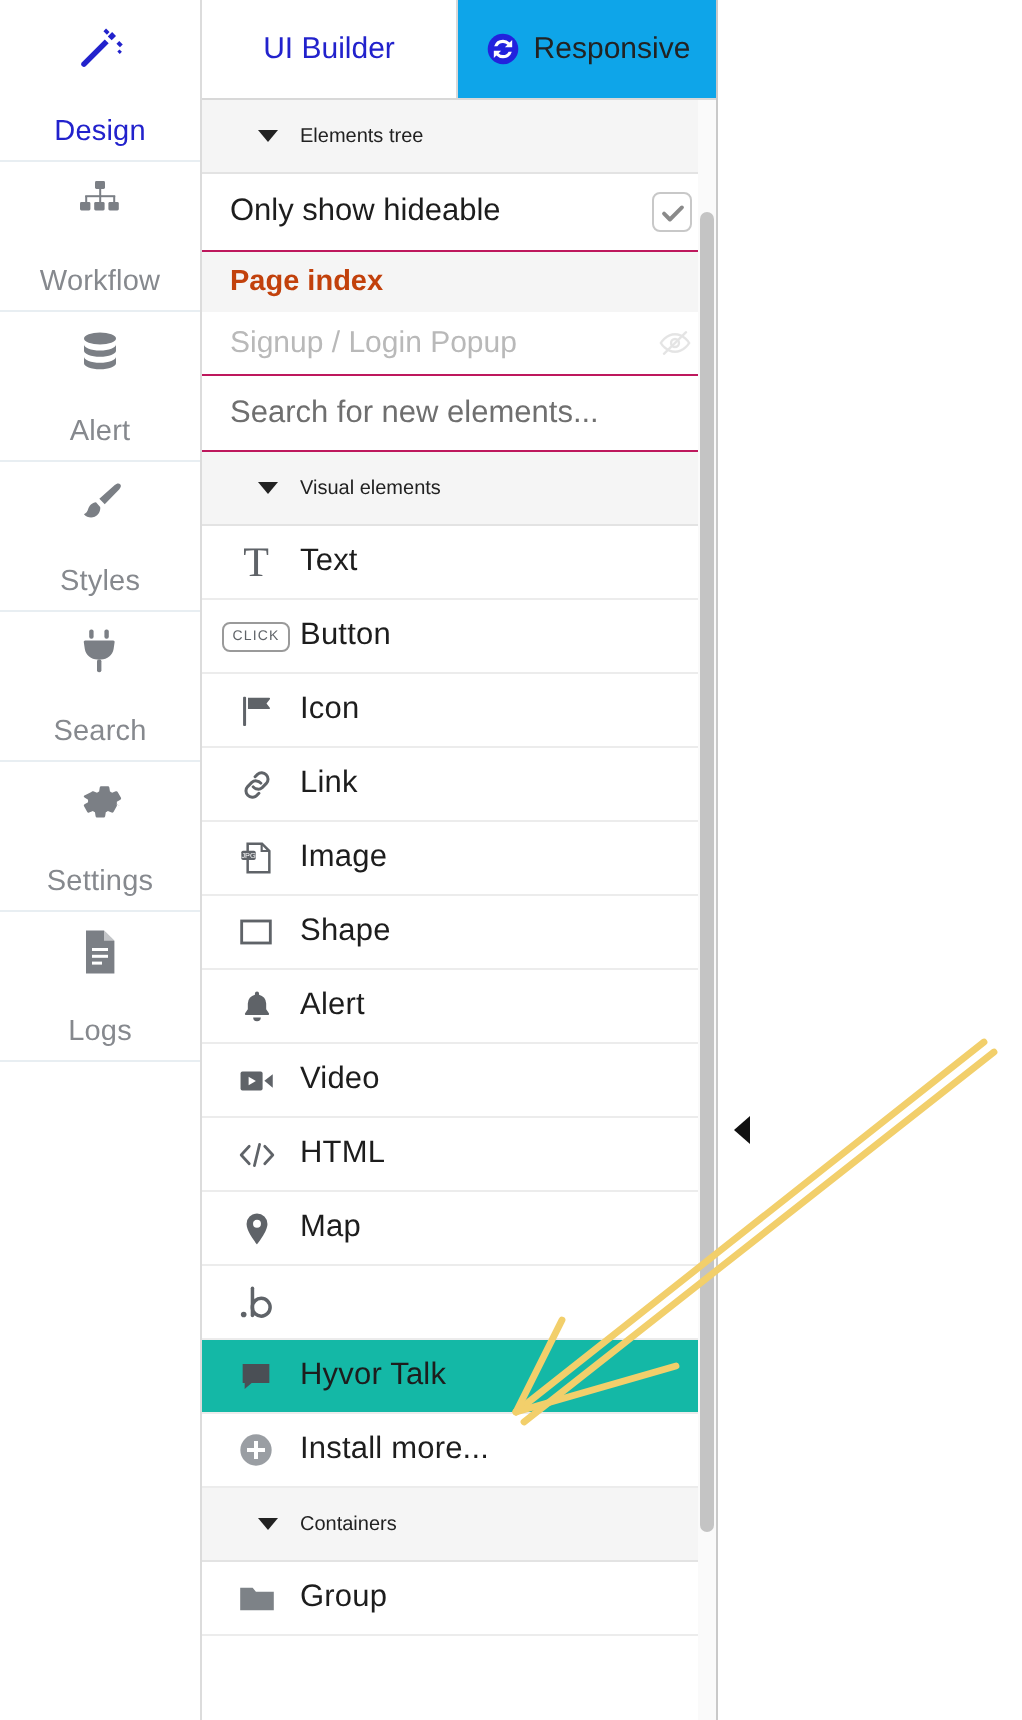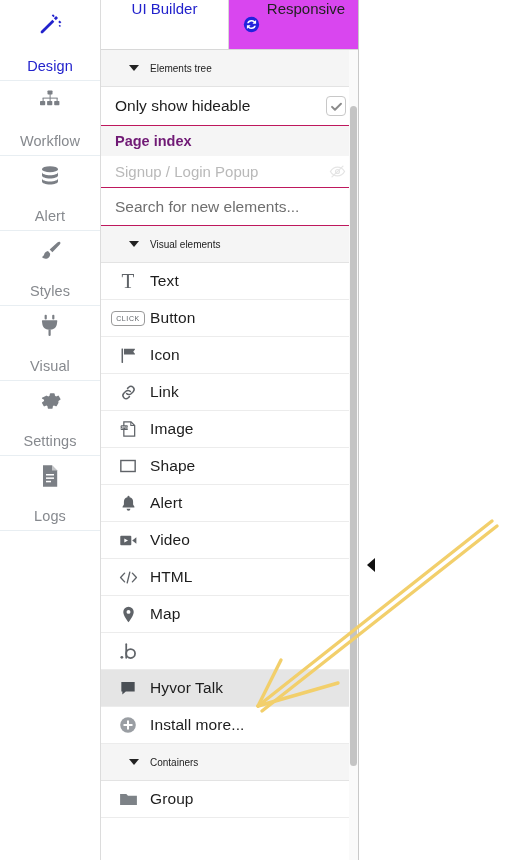--- a/index.html
+++ b/index.html
@@ -70,36 +70,37 @@
   .tabbar {
     display: flex;
     height: 50px;
     background: #f2f2f2;
     border-bottom: 1px solid #d8d8d8;
     box-sizing: border-box;
   }
   .tab {
     flex: 0 0 auto;
     display: flex;
+    align-items: center;
     justify-content: center;
     gap: 7px;
     font-size: 15px;
     cursor: pointer;
     box-sizing: border-box;
     color: #222;
   }
   .tab.tab-ui {
     width: 128px;
     background: #ffffff;
     color: #2222cc;
     border-right: 1px solid #d8d8d8;
   }
   .tab.tab-resp {
     width: 130px;
-    background: #d946ef;
+    background: #0ea5e9;
   }
   .sync-icon { display:flex; align-items:center; }
 
   .section-head {
     height: 37px;
     background: #f5f5f5;
     border-bottom: 1px solid #e3e3e3;
     display: flex;
     align-items: center;
     padding-left: 28px;
@@ -135,21 +136,21 @@
     width: 20px; height: 20px;
     border: 1px solid #c8c8c8;
     border-radius: 4px;
     background: #fff;
     display: flex; align-items: center; justify-content: center;
     box-sizing: border-box;
   }
 
   .row.page-index {
     background: #f5f5f5;
-    color: #701a75;
+    color: #c2410c;
     font-weight: bold;
     height: 30px;
     border-bottom: none;
     font-size: 14.5px;
   }
   .row.sub-page {
     color: #b9b9b9;
     height: 32px;
     font-size: 15px;
     padding-left: 14px;
@@ -163,21 +164,21 @@
     height: 37px;
     box-sizing: border-box;
     border-bottom: 1px solid #ececec;
     display: flex;
     align-items: center;
     padding-left: 12px;
     font-size: 15.5px;
     color: #1d1d1d;
     cursor: pointer;
   }
-  .el-row.hl { background: #e5e5e5; }
+  .el-row.hl { background: #14b8a6; }
   .el-icon {
     width: 30px;
     min-width: 30px;
     display: flex;
     align-items: center;
     justify-content: center;
     color: #5f6368;
     margin-right: 7px;
   }
   .el-label { letter-spacing: .1px; }
@@ -297,21 +298,21 @@
 
     <div class="rail-item">
       <span class="rail-icon">
         <svg width="22" height="24" viewBox="0 0 22 24" fill="currentColor">
           <rect x="5.6" y="0.8" width="2.2" height="4.6" rx="1"></rect>
           <rect x="13.2" y="0.8" width="2.2" height="4.6" rx="1"></rect>
           <path d="M3.6 6.2h14c.5 0 .8.4.7.9l-.5 3.4c-.5 3.1-3.2 5.2-6.3 5.2h-1.8c-3.1 0-5.8-2.1-6.3-5.2l-.5-3.4c-.1-.5.2-.9.7-.9z"></path>
           <rect x="9.5" y="15.6" width="2.2" height="6.5" rx="1"></rect>
         </svg>
       </span>
-      <span class="rail-label">Visual</span>
+      <span class="rail-label">Search</span>
     </div>
 
     <div class="rail-item">
       <span class="rail-icon">
         <svg width="25" height="25" viewBox="0 0 24 24" fill="currentColor">
           <path d="M12 8.3a3.7 3.7 0 1 0 0 7.4 3.7 3.7 0 0 0 0-7.4zm0 5.6a1.9 1.9 0 1 1 0-3.8 1.9 1.9 0 0 1 0 3.8z"></path>
           <path d="M21.3 13.6l-1.7-1a7.9 7.9 0 0 0 0-1.2l1.7-1a.7.7 0 0 0 .3-.9l-1.6-2.8a.7.7 0 0 0-.9-.3l-1.8.7a8 8 0 0 0-1-.6l-.3-1.9a.7.7 0 0 0-.7-.6h-3.2a.7.7 0 0 0-.7.6l-.3 1.9a8 8 0 0 0-1 .6l-1.8-.7a.7.7 0 0 0-.9.3L3.8 8.5a.7.7 0 0 0 .3.9l1.7 1a7.9 7.9 0 0 0 0 1.2l-1.7 1a.7.7 0 0 0-.3.9l1.6 2.8a.7.7 0 0 0 .9.3l1.8-.7c.3.2.7.4 1 .6l.3 1.9c.1.4.4.6.7.6h3.2c.3 0 .6-.2.7-.6l.3-1.9c.3-.2.7-.4 1-.6l1.8.7c.3.1.7 0 .9-.3l1.6-2.8a.7.7 0 0 0-.3-.9z"></path>
         </svg>
       </span>
       <span class="rail-label">Settings</span>

